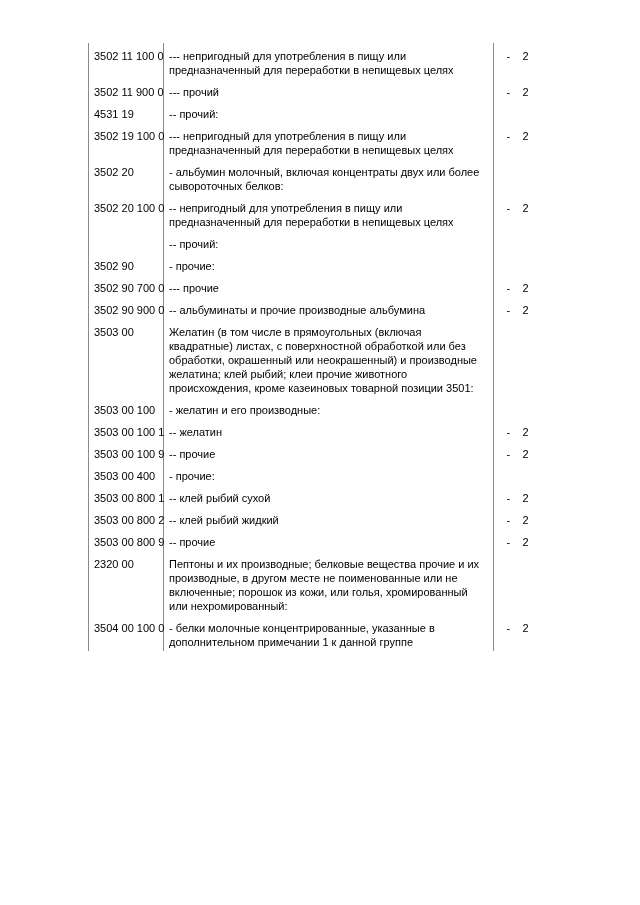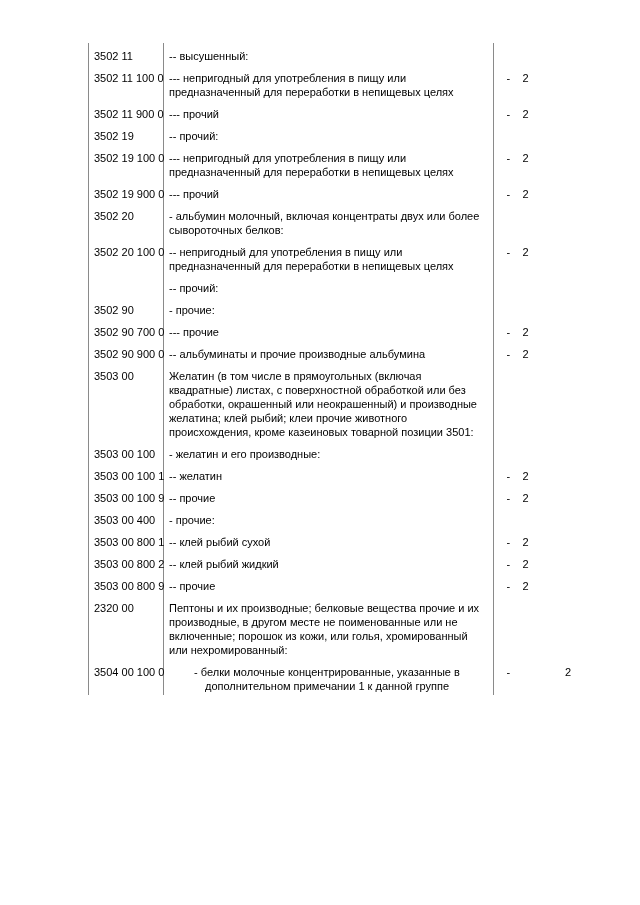--- a/index.html
+++ b/index.html
@@ -43,67 +43,55 @@
   td.desc {
     border-left: 1px solid #8a8a8a;
     padding-left: 5px;
     padding-right: 8px;
   }
   td.dash {
     border-left: 1px solid #8a8a8a;
     text-align: center;
   }
   tr:first-child td { padding-top: 6px; }
-  tr:last-child td { padding-bottom: 2px; text-align: center; }
+  tr:last-child td { padding-bottom: 2px; }
 </style>
 </head>
 <body>
 
 <div class="page">
   <table class="tariff">
     <colgroup>
       <col class="c-code">
       <col class="c-desc">
       <col class="c-dash">
       <col class="c-rate">
     </colgroup>
     <tbody id="table-body">
         <tr>
-          <td class="code">3502 11</td>
-          <td class="desc">-- высушенный:</td>
-          <td class="dash"></td>
-          <td class="value"></td>
-        </tr>
-        <tr>
           <td class="code">3502 11 100 0</td>
           <td class="desc">--- непригодный для употребления в пищу или предназначенный для переработки в непищевых целях</td>
           <td class="dash">-</td>
           <td class="value">2</td>
         </tr>
         <tr>
           <td class="code">3502 11 900 0</td>
           <td class="desc">--- прочий</td>
           <td class="dash">-</td>
           <td class="value">2</td>
         </tr>
         <tr>
-          <td class="code">3502 19</td>
+          <td class="code">4531 19</td>
           <td class="desc">-- прочий:</td>
           <td class="dash"></td>
           <td class="value"></td>
         </tr>
         <tr>
           <td class="code">3502 19 100 0</td>
           <td class="desc">--- непригодный для употребления в пищу или предназначенный для переработки в непищевых целях</td>
-          <td class="dash">-</td>
-          <td class="value">2</td>
-        </tr>
-        <tr>
-          <td class="code">3502 19 900 0</td>
-          <td class="desc">--- прочий</td>
           <td class="dash">-</td>
           <td class="value">2</td>
         </tr>
         <tr>
           <td class="code">3502 20</td>
           <td class="desc">- альбумин молочный, включая концентраты двух или более сывороточных белков:</td>
           <td class="dash"></td>
           <td class="value"></td>
         </tr>
         <tr>

